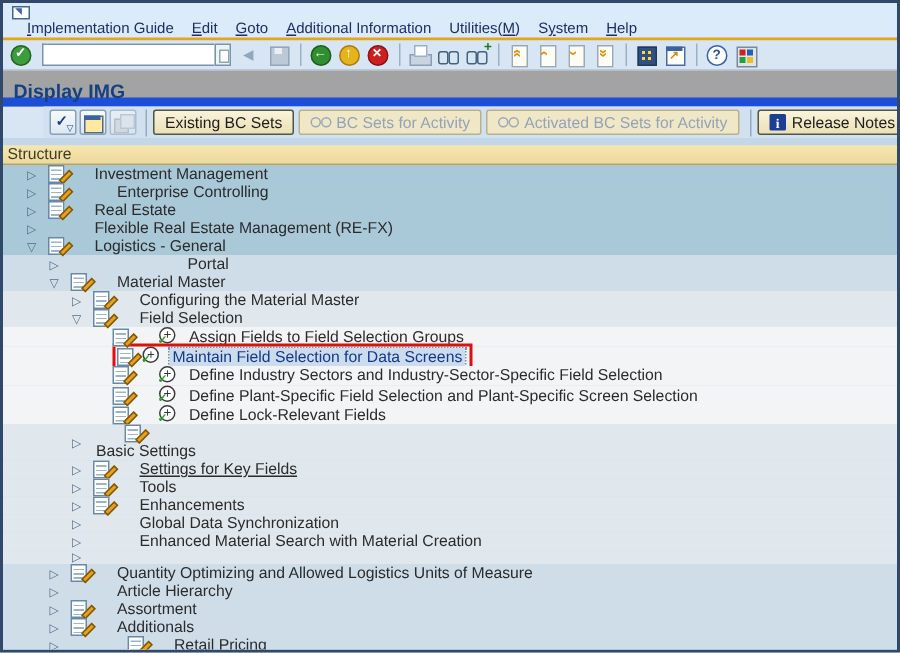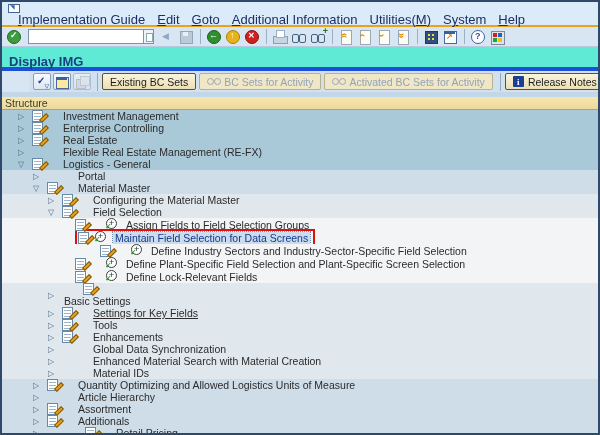--- a/index.html
+++ b/index.html
@@ -6,21 +6,21 @@
   *{box-sizing:border-box;font-family:"Liberation Sans",sans-serif;}
   .window{width:600px;height:435px;background:#d8e6f4;border:2px solid #30496b;position:relative;overflow:hidden;}
 
   
   .titlebar{height:12px;background:#dcebf9;display:flex;align-items:center;padding-left:6px;}
   .winicon{width:12px;height:9px;background:#fff;border:1px solid #3f6899;position:relative;}
   .winicon::after{content:"◥";color:#3f6899;font-size:6px;position:absolute;left:1px;top:-2px;}
 
   
   .menubar{height:11px;background:#dcebf9;display:flex;align-items:center;padding-left:10px;}
-  .menu-item{font-size:13px;line-height:11px;color:#1c2f66;padding:0 6px;white-space:nowrap;cursor:default;}
+  .menu-item{font-size:10px;line-height:11px;color:#1c2f66;padding:0 6px;white-space:nowrap;cursor:default;}
   .menu-item u{text-decoration:underline;}
   .orange-line{height:2px;background:#e9a31b;}
 
   
   .toolbar{height:20px;background:#d8e6f4;display:flex;align-items:center;padding-left:3px;border-bottom:1px solid #b8cadd;}
   .icn{width:17px;height:16px;position:relative;display:inline-block;flex:0 0 auto;margin:0 1px;}
   .sep{width:1px;height:15px;background:#9ab0c6;margin:0 4px;flex:0 0 auto;}
   .cmdwrap{display:flex;align-items:center;margin:0 4px;}
   .cmdfield{width:115px;height:15px;border:1px solid #7a92ac;border-right:none;font-size:10px;padding:0 2px;outline:none;background:#fff;}
   .cmdbtn{width:11px;height:15px;background:#eef3f8;border:1px solid #7a92ac;position:relative;}
@@ -53,21 +53,21 @@
   .i-new-session::after{content:"";position:absolute;left:5px;top:5px;width:2px;height:2px;background:#ffd34a;box-shadow:4px 0 #ffd34a,0 4px #ffd34a,4px 4px #ffd34a;}
   .i-shortcut::before{content:"";position:absolute;left:2px;top:2px;width:11px;height:11px;background:#fff;border:1px solid #4a6b9a;}
   .i-shortcut::after{content:"";position:absolute;left:2px;top:2px;width:11px;height:3px;background:#3a62a0;}
   .i-shortcut .mk2{position:absolute;left:4px;top:3px;color:#e08a00;font-size:8px;font-weight:bold;font-style:normal;z-index:2;}
   .i-help::before{content:"";position:absolute;left:1px;top:1px;width:12px;height:12px;border-radius:50%;background:#fff;border:1px solid #3a62a8;}
   .i-help::after{content:"?";position:absolute;left:5px;top:2px;color:#2a52a0;font-size:9px;font-weight:bold;}
   .i-customize-layout::before{content:"";position:absolute;left:2px;top:2px;width:12px;height:12px;background:#dfe4ea;border:1px solid #7a8a9a;}
   .i-customize-layout::after{content:"";position:absolute;left:4px;top:4px;width:4px;height:4px;background:#d02020;box-shadow:5px 0 0 #2060c0,0 5px 0 #20a040,5px 5px 0 #e8c020;}
 
   
-  .titlestrip{height:24px;background:#5eead4;padding:5px 0 0 7px;border-bottom:4px solid #1d4ed8;}
+  .titlestrip{height:24px;background:#a3a3a3;padding:5px 0 0 7px;border-bottom:6px solid #1d4ed8;}
   .page-title{font-size:13px;font-weight:bold;color:#16417e;}
 
   
   .apptb{height:21px;background:#d2e1f0;display:flex;align-items:center;padding-left:4px;margin-left:27px;}
   .abtn{width:18px;height:17px;background:linear-gradient(#f6fafd,#dde7f1);border:1px solid #8aa0b8;border-radius:2px;position:relative;margin-right:2px;flex:0 0 auto;}
   .abtn.disabled{opacity:.55;}
   .a-filter-selection::before{content:"✓";color:#1a3c8c;font-weight:bold;font-size:10px;position:absolute;left:3px;top:1px;}
   .a-filter-selection::after{content:"▽";font-size:6px;color:#1a3c8c;position:absolute;right:1px;bottom:0;}
   .a-legend::before{content:"";position:absolute;left:2px;top:3px;width:11px;height:10px;background:#ffe9a0;border:1px solid #4a6b9a;}
   .a-legend::after{content:"";position:absolute;left:2px;top:3px;width:11px;height:3px;background:#3a62a0;}
@@ -190,21 +190,21 @@
         <span class="arrow">▷</span>
         <span style="display: inline-flex; align-items: center;">
           <span class="docslot">
             <span class="t-doc"></span>
           </span>
           <span class="tlabel">Investment Management</span>
         </span>
       </div>
       <div class="trow" style="background: rgb(169, 200, 216); padding-left: 16px;">
         <span class="arrow">▷</span>
-        <span style="display: inline-flex; align-items: flex-start;">
+        <span style="display: inline-flex; align-items: flex-start; gap: 15px;">
           <span class="docslot">
             <span class="t-doc"></span>
           </span>
           <span class="tlabel">Enterprise Controlling</span>
         </span>
       </div>
       <div class="trow" style="background: rgb(169, 200, 216); padding-left: 16px;">
         <span class="arrow">▷</span>
         <span style="display: inline-flex; align-items: center;">
           <span class="docslot">
@@ -224,21 +224,21 @@
         <span class="arrow">▽</span>
         <span style="display: inline-flex; align-items: center;">
           <span class="docslot">
             <span class="t-doc"></span>
           </span>
           <span class="tlabel">Logistics - General</span>
         </span>
       </div>
       <div class="trow" style="background: rgb(207, 221, 233); padding-left: 31px;">
         <span class="arrow">▷</span>
-        <span style="display: inline-flex; align-items: center;">
+        <span style="display: inline-flex; align-items: center; gap: 47px;">
           <span class="docslot"></span>
           <span class="tlabel">Portal</span>
         </span>
       </div>
       <div class="trow" style="background: rgb(207, 221, 233); padding-left: 31px;">
         <span class="arrow">▽</span>
         <span style="display: inline-flex; align-items: center;">
           <span class="docslot">
             <span class="t-doc"></span>
           </span>
@@ -279,21 +279,21 @@
           <span class="docslot">
             <span class="t-doc"></span>
           </span>
           <span class="actslot">
             <span class="t-activity"></span>
           </span>
           <span class="tlabel sel">Maintain Field Selection for Data Screens</span>
         </span>
       </div>
       <div class="trow" style="background: rgb(243, 244, 246); padding-left: 73px;">
-        <span style="display: inline-flex; align-items: center; margin-left: 25px;">
+        <span style="display: inline-flex; ">
           <span class="docslot">
             <span class="t-doc"></span>
           </span>
           <span class="actslot">
             <span class="t-activity"></span>
           </span>
           <span class="tlabel">Define Industry Sectors and Industry-Sector-Specific Field Selection</span>
         </span>
       </div>
       <div class="trow" style="background: rgb(243, 244, 246); padding-left: 73px;">
@@ -363,24 +363,20 @@
       </div>
       <div class="trow" style="background: rgb(224, 231, 237); padding-left: 46px;">
         <span class="arrow">▷</span>
         <span style="display: inline-flex; align-items: flex-start;">
           <span class="docslot"></span>
           <span class="tlabel">Enhanced Material Search with Material Creation</span>
         </span>
       </div>
       <div class="trow" style="background: rgb(224, 231, 237); padding-left: 46px;">
         <span class="arrow">▷</span>
-        <span style="display: inline-flex; align-items: center;">
-          <span class="docslot"></span>
-          <span class="tlabel">Material IDs</span>
-        </span>
       </div>
       <div class="trow" style="background: rgb(207, 221, 233); padding-left: 31px;">
         <span class="arrow">▷</span>
         <span style="display: inline-flex; align-items: center;">
           <span class="docslot">
             <span class="t-doc"></span>
           </span>
           <span class="tlabel">Quantity Optimizing and Allowed Logistics Units of Measure</span>
         </span>
       </div>

